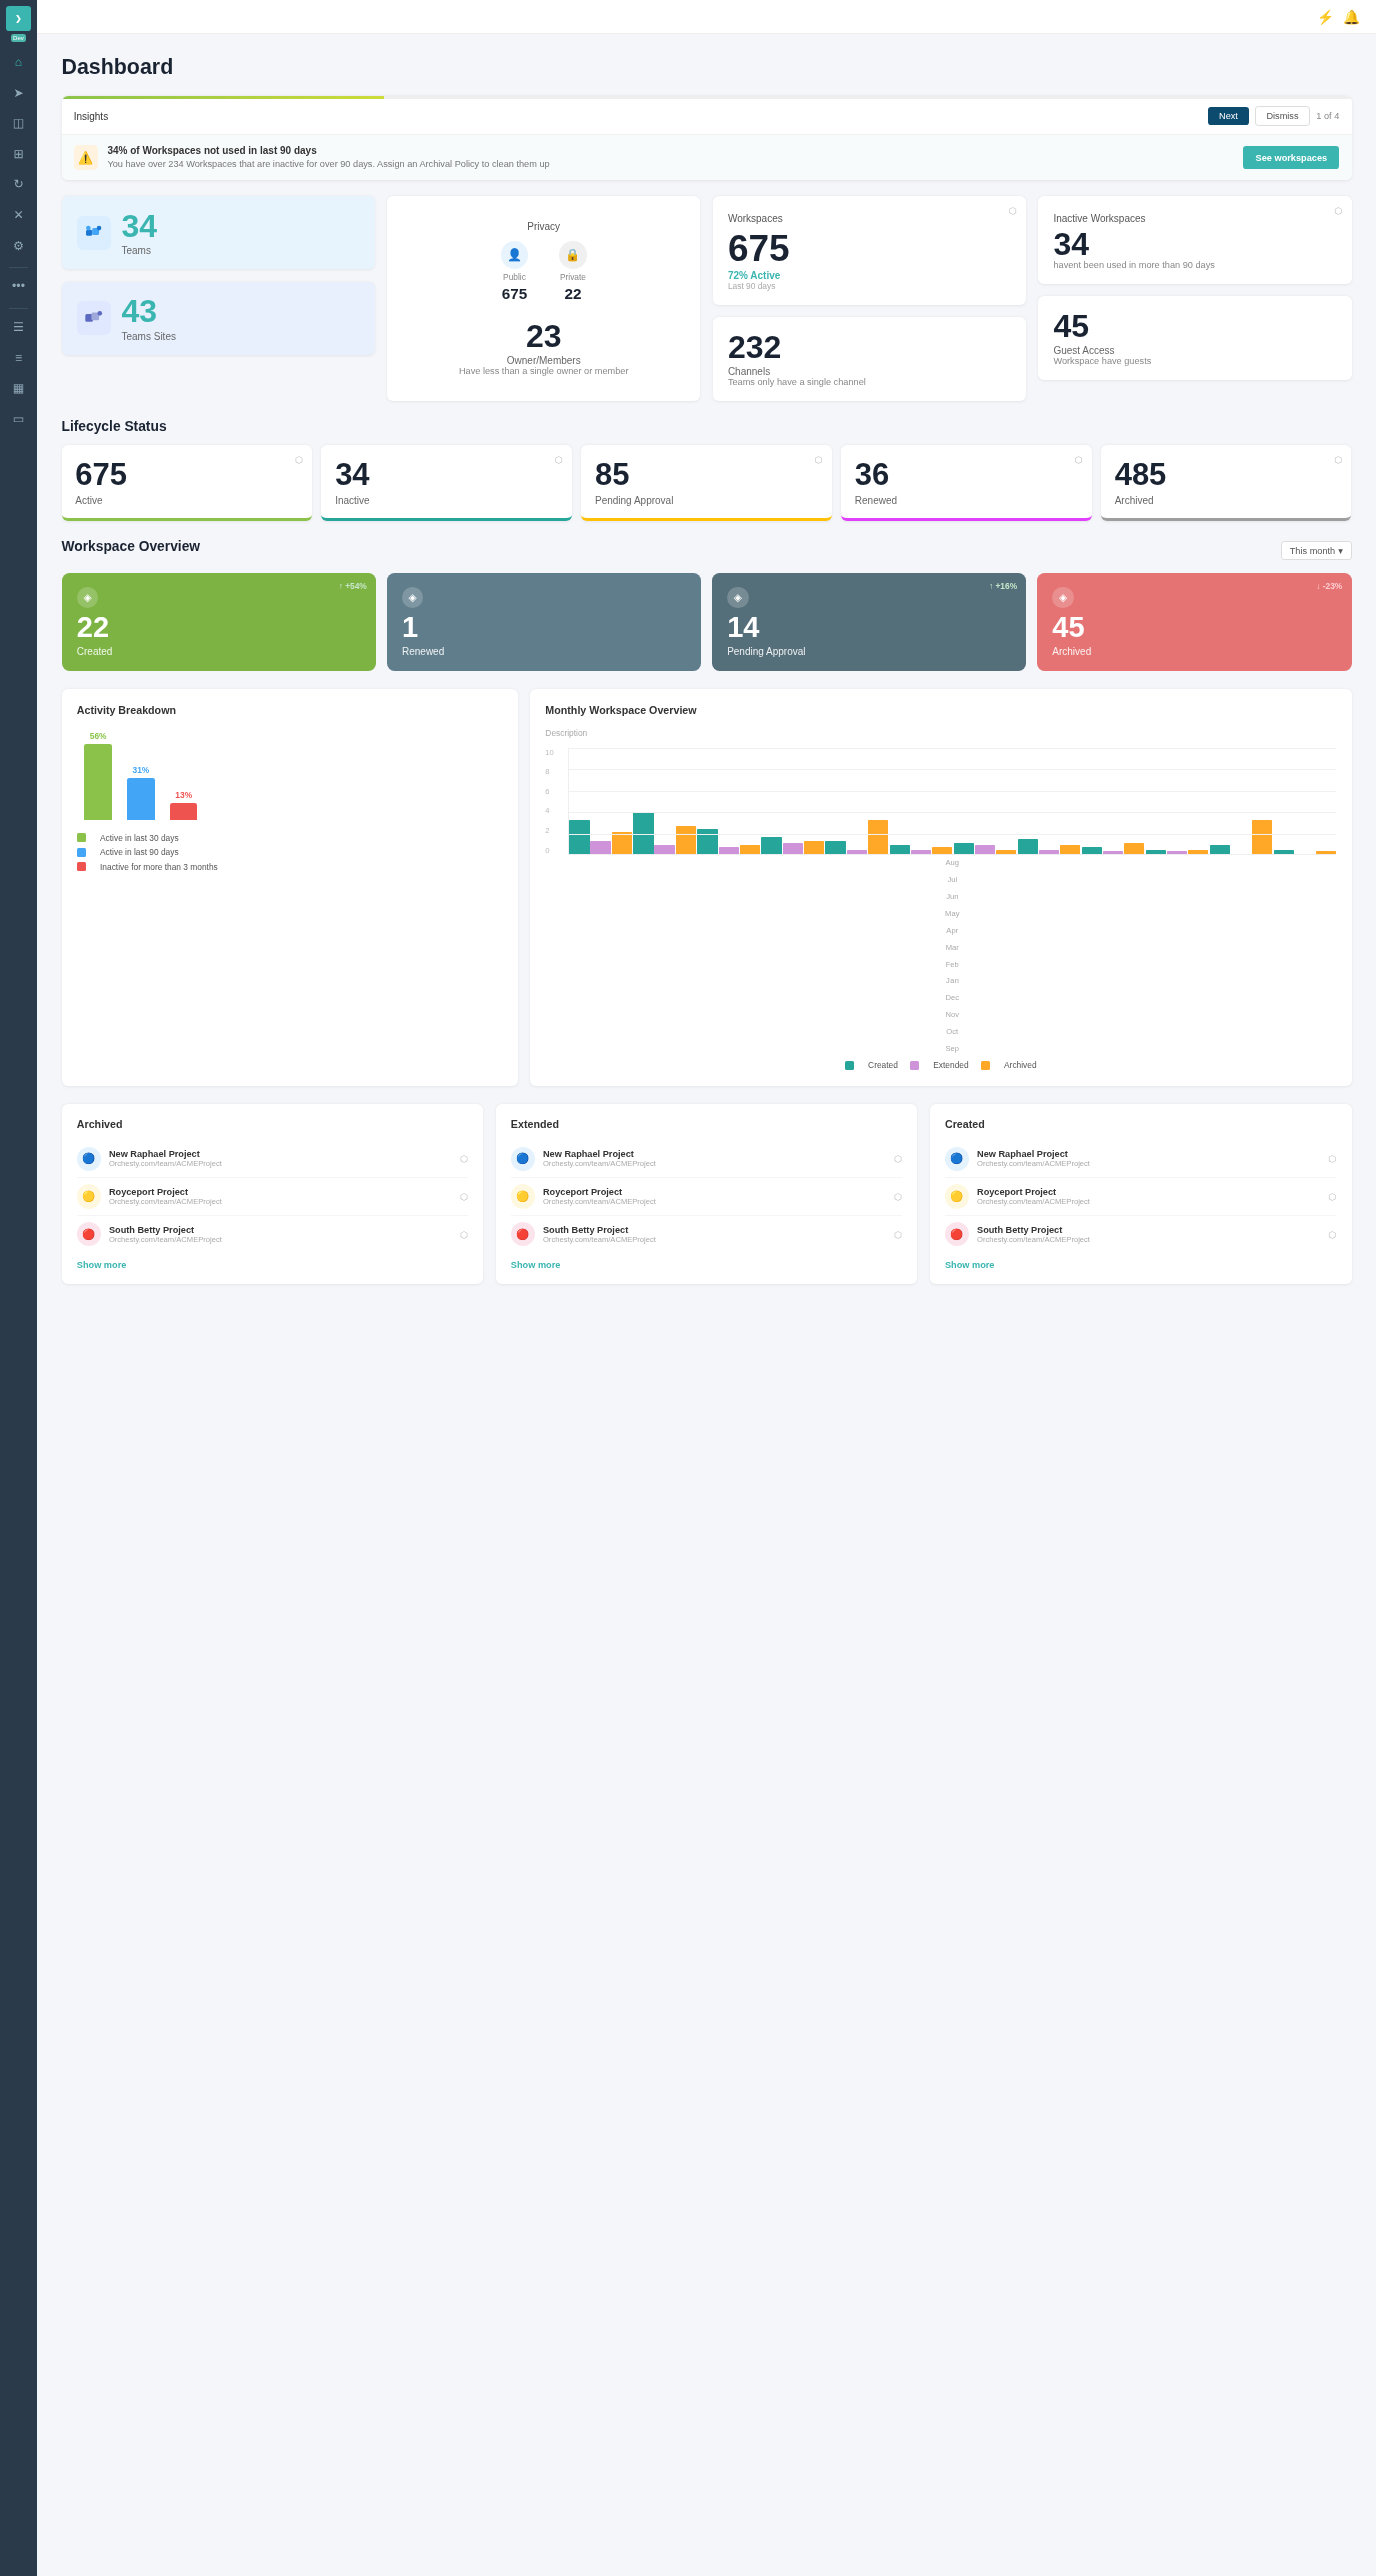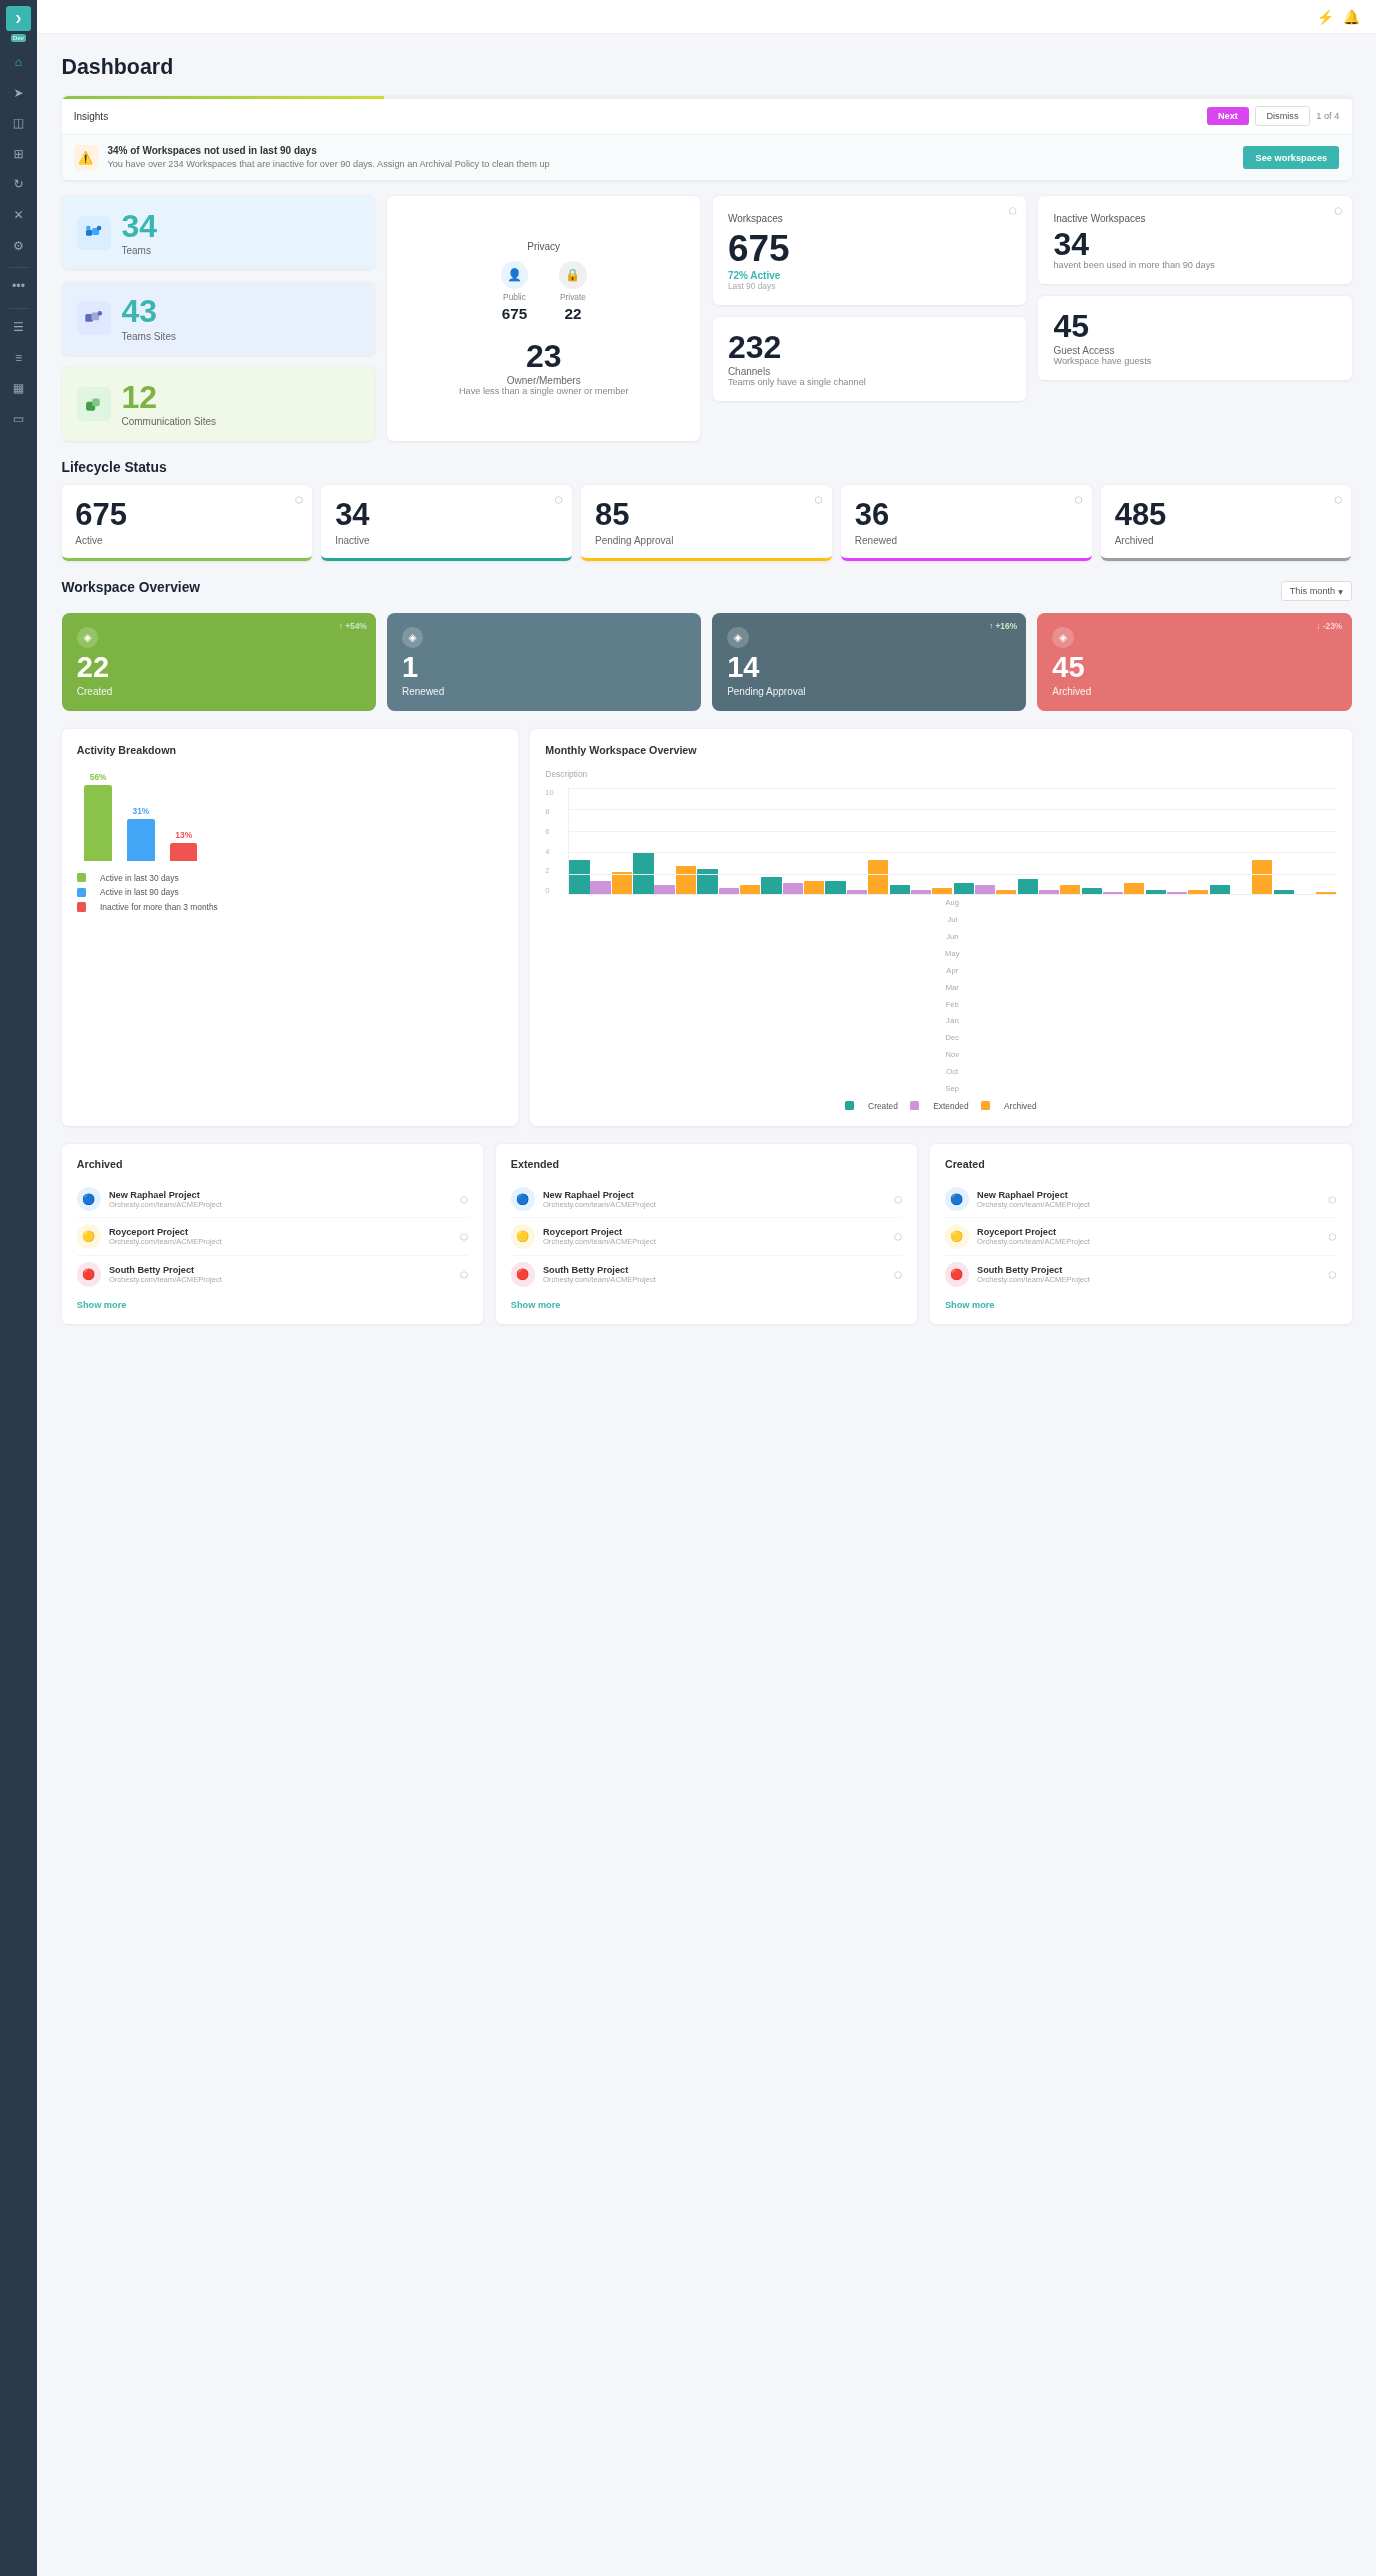--- a/index.html
+++ b/index.html
@@ -50,22 +50,22 @@
       background: white; border-radius: 6.1px; padding: 0; margin-bottom: 15.3px;
       box-shadow: 0 0.8px 3.1px rgba(0,0,0,0.08); overflow: hidden;
     }
     .insights-header {
       display: flex; align-items: center; justify-content: space-between;
       padding: 7.6px 12.2px; border-bottom: 0.8px solid #f0f0f0;
     }
     .insights-title { font-size: 10px; font-weight: 400; color: #333; }
     .insights-actions { display: flex; align-items: center; gap: 6.1px; }
     .btn-next {
-      background: #d946ef; color: white; border: none; border-radius: 3.1px;
-      padding: 3.8px 10.7px; font-size: 9.2px; cursor: pointer; font-weight: 700; text-align: center;
+      background: #0c4a6e; color: white; border: none; border-radius: 3.1px;
+      padding: 3.8px 10.7px; font-size: 9.2px; cursor: pointer; font-weight: 400; text-align: center;
     }
     .btn-dismiss {
       background: white; color: #555; border: 0.8px solid #ddd; border-radius: 3.1px;
       padding: 3.8px 10.7px; font-size: 9.2px; cursor: pointer;
     }
     .insights-count { font-size: 9.2px; color: #888; }
     .insights-progress {
       height: 3.1px; background: #eee; position: relative;
     }
     .insights-progress-fill {
@@ -322,34 +322,20 @@
                 <rect x="11" y="6" width="10" height="10" rx="2" fill="#9fa8da"></rect>
                 <circle cx="22" cy="7" r="3" fill="#5c6bc0"></circle>
               </svg>
           </div>
           <div>
             <div class="card-big-num card-teal">43</div>
             <div class="card-label">Teams Sites</div>
           </div>
         </div>
       </div>
-      <div class="card card-comm-sites">
-        <div class="card-with-icon">
-          <div class="card-icon-box icon-comm-bg">
-            <svg width="21.4" height="21.4" viewBox="0 0 28 28" fill="none">
-                <rect x="4" y="10" width="12" height="12" rx="3" fill="#43a047"></rect>
-                <rect x="12" y="6" width="10" height="10" rx="3" fill="#81c784"></rect>
-              </svg>
-          </div>
-          <div>
-            <div class="card-big-num card-green">12</div>
-            <div class="card-label">Communication Sites</div>
-          </div>
-        </div>
-      </div>
     </div>
 
     <div style="display:flex;flex-direction:column;gap:12.2px;">
       <div class="card privacy-card" style="height:100%;display:flex;flex-direction:column;justify-content:center;">
         <div class="privacy-title">Privacy</div>
         <div class="privacy-icons">
           <div class="privacy-item">
             <div class="privacy-circle">👤</div>
             <div class="privacy-lbl">Public</div>
             <div class="privacy-num">675</div>

